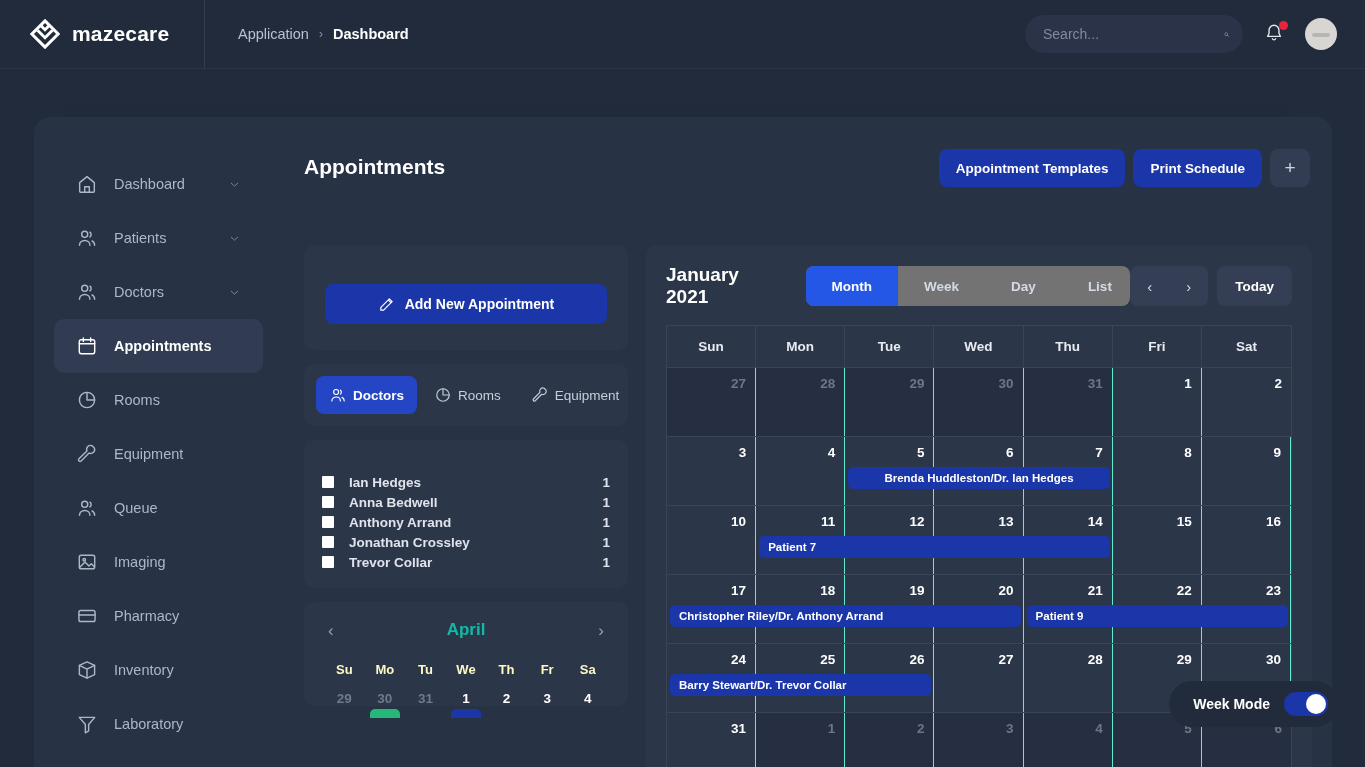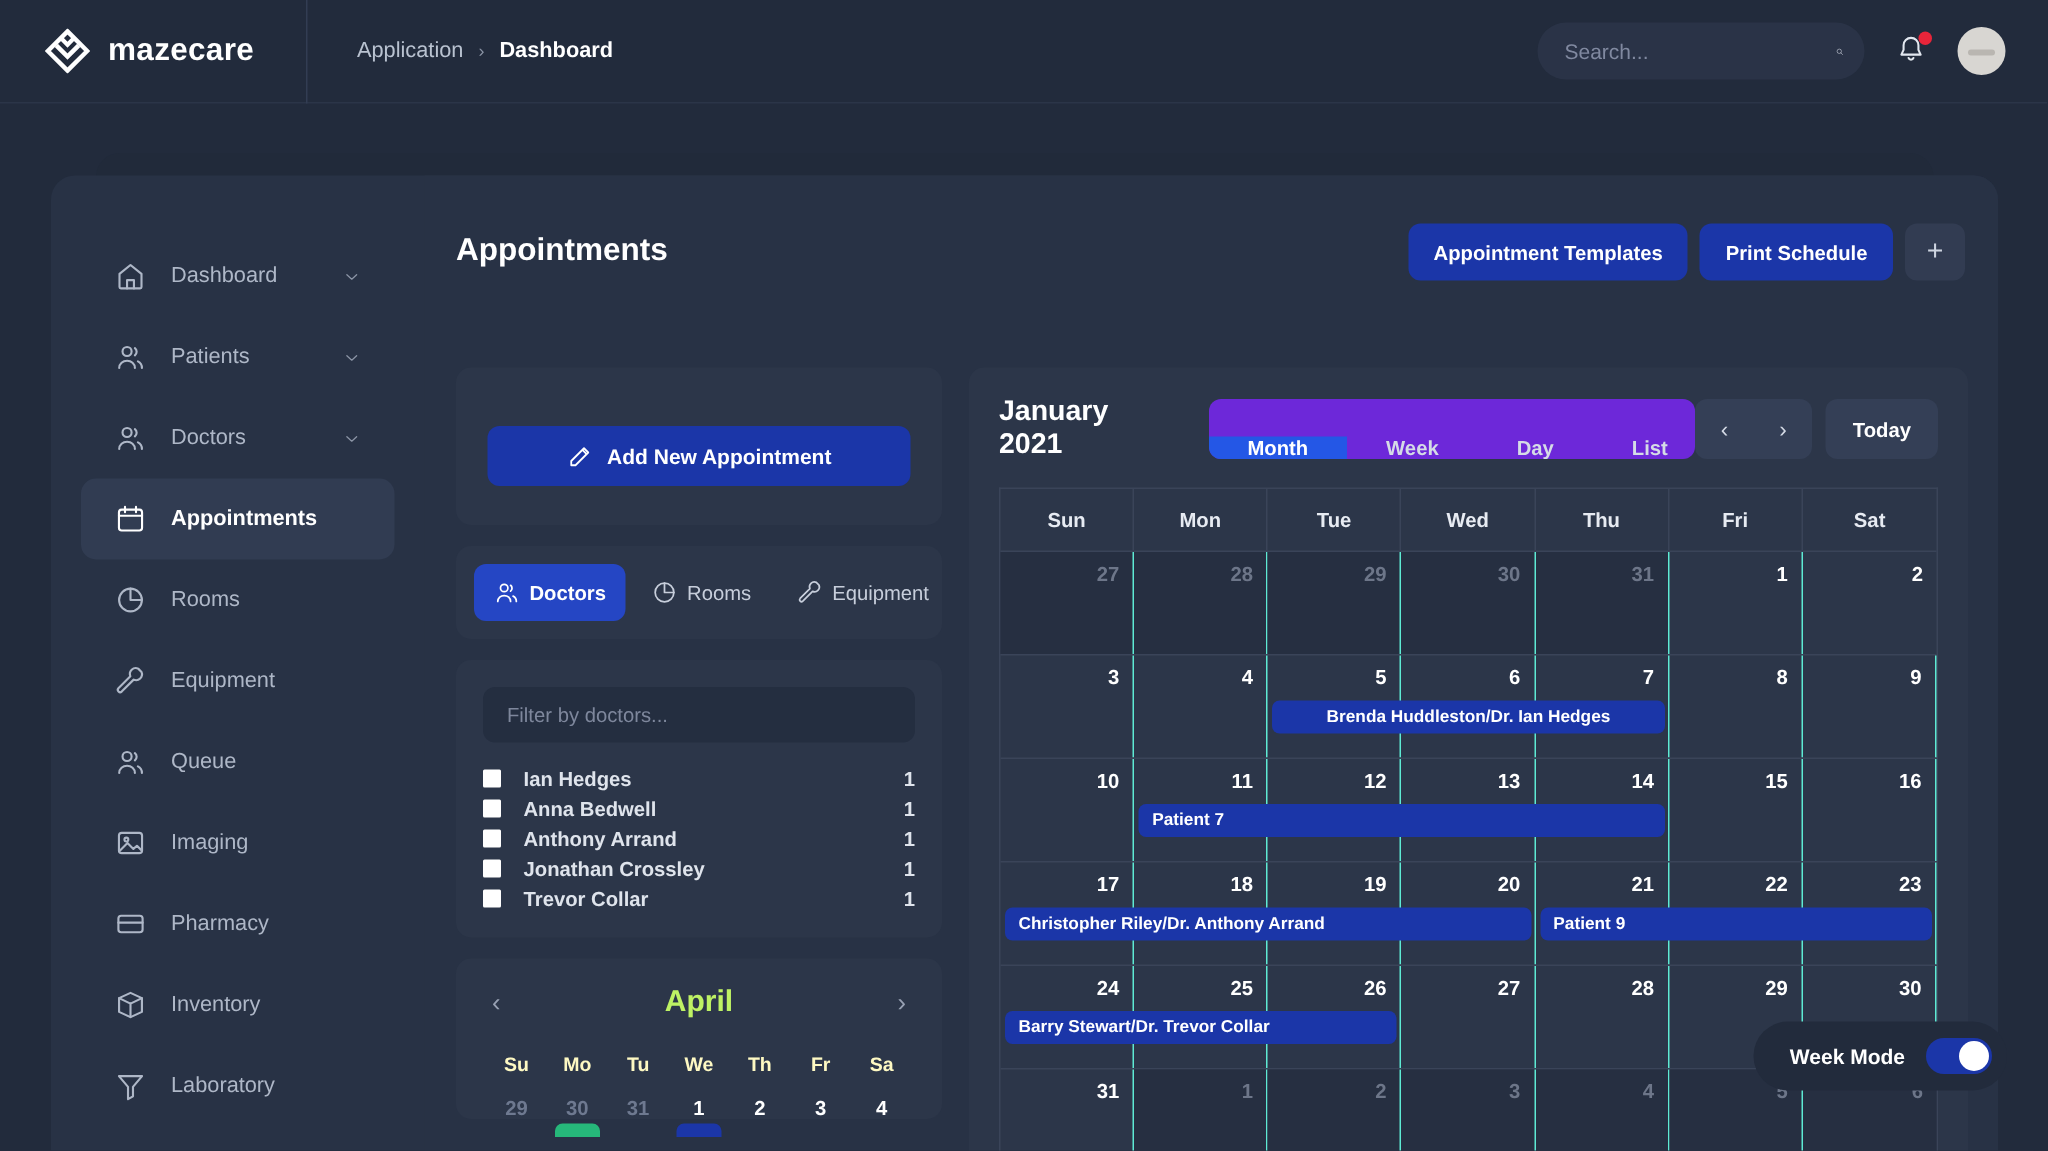--- a/index.html
+++ b/index.html
@@ -163,21 +163,21 @@
     margin-right: 15px; flex: none; cursor: pointer;
   }
   .doc-name { flex: 1; }
   .doc-count { color: #dfe4ec; }
 
   .mini-cal { padding: 18px 20px 0; }
   .mini-head {
     display: flex; align-items: center; justify-content: space-between;
     margin-bottom: 22px;
   }
-  .mini-title { color: #bef264; font-size: 20px; font-weight: bold; text-align: right; }
+  .mini-title { color: #14b8a6; font-size: 17px; font-weight: bold; text-align: right; }
   .mini-arrow {
     background: none; border: none; color: #98a1b3; font-size: 17px;
     cursor: pointer; padding: 0 4px; line-height: 1;
   }
   .mini-grid {
     display: grid; grid-template-columns: repeat(7, 1fr);
     text-align: center; row-gap: 16px;
   }
   .mini-dow { color: #fef9c3; font-size: 13px; font-weight: bold; }
   .mini-day { color: #ffffff; font-size: 13.5px; font-weight: bold; position: relative; }
@@ -189,23 +189,22 @@
 
   
   .calendar {
     position: absolute; left: 363px; top: 128px;
     width: 666px; height: 630px;
     background: #2c3649; border-radius: 10px; padding: 18px 20px 0;
   }
   .cal-toolbar { display: flex; align-items: center; height: 46px; }
   .cal-month { color: #ffffff; font-size: 19px; font-weight: bold; margin-right: 22px; }
   .viewgroup {
-    display: flex; background: #6d28d9; border-radius: 8px; overflow: hidden;
+    display: flex; background: #737373; border-radius: 8px; overflow: hidden;
     height: 40px;
-    align-items: flex-end;
   }
   .vbtn {
     border: none; background: transparent; color: #d5dbe6;
     font-size: 13.5px; font-weight: bold; padding: 0 26px; cursor: pointer;
     font-family: "Liberation Sans", sans-serif;
   }
   .vbtn.active { background: #2457e6; color: #ffffff; }
   .navgroup {
     margin-left: auto; display: flex; background: #343f56;
     border-radius: 8px; height: 40px; overflow: hidden;
@@ -448,21 +447,20 @@
         </button>
         <button class="rtab">
           <svg width="18" height="18" class="" viewBox="0 0 24 24" style="color:currentColor">
             <path d="M20 5.4a4.3 4.3 0 0 1-5.7 5.6L5.6 19.7a1.7 1.7 0 0 1-2.4-2.4l8.7-8.7A4.3 4.3 0 0 1 17.6 3z" fill="none" stroke="currentColor" stroke-width="1.55" stroke-linecap="round" stroke-linejoin="round"></path>
           </svg>
           <span>Equipment</span>
         </button>
       </div>
 
     <div class="card card-filter">
-      <input class="filter-input" placeholder="Filter by doctors..." style="">
       <div class="doc-list" id="doc-list">
           <div class="doc-row">
             <span class="cbx"></span>
             <span class="doc-name">Ian Hedges</span>
             <span class="doc-count">1</span>
           </div>
           <div class="doc-row">
             <span class="cbx"></span>
             <span class="doc-name">Anna Bedwell</span>
             <span class="doc-count">1</span>

